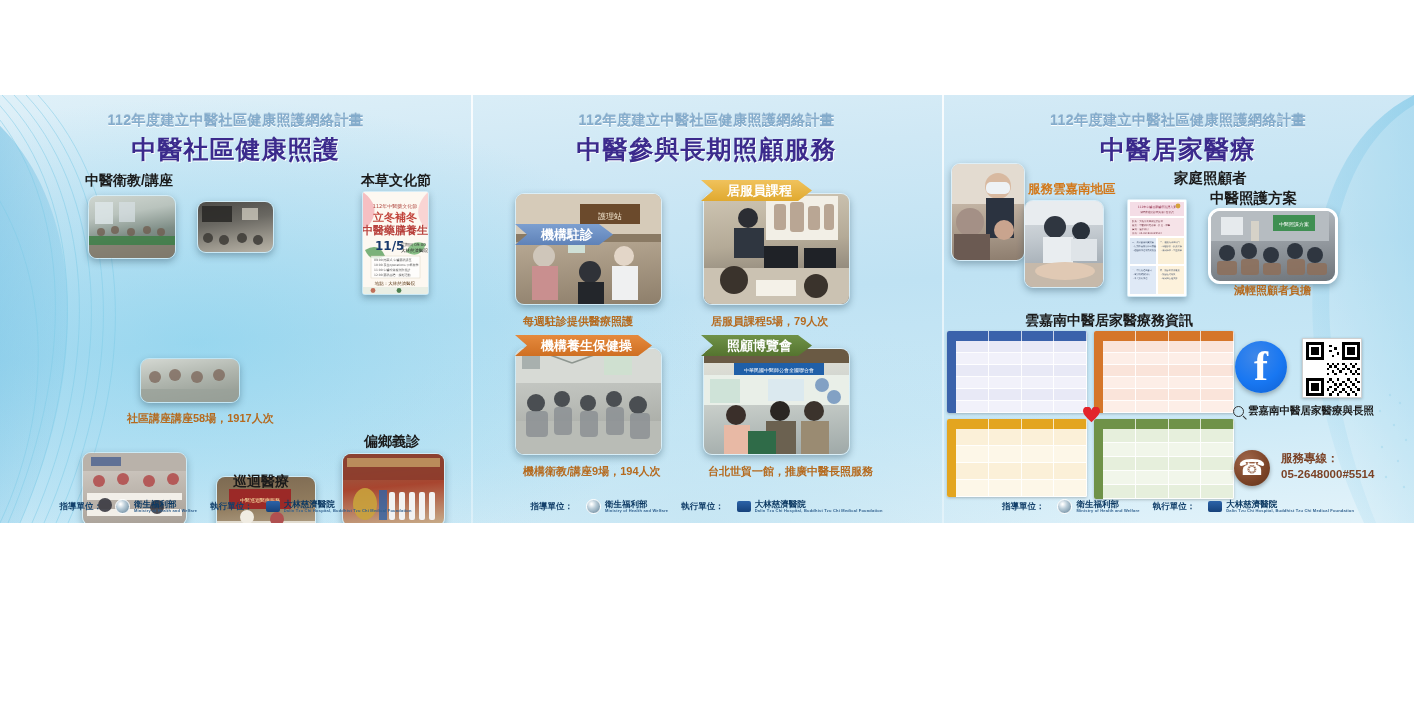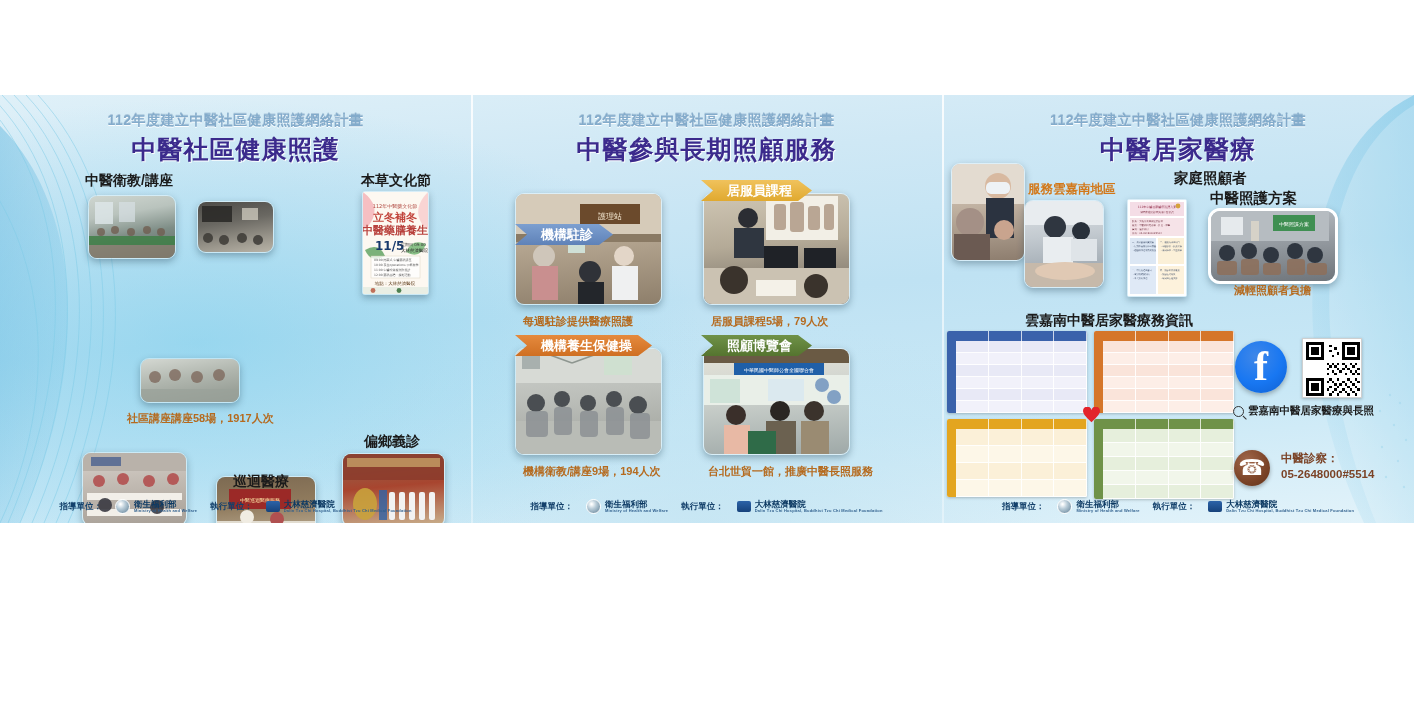--- a/index.html
+++ b/index.html
@@ -827,21 +827,21 @@
       </svg>
     </div>
 
     <div class="srch" style="left:291px;top:309px;">
       <span class="mag"></span>
       <span>雲嘉南中醫居家醫療與長照</span>
     </div>
 
     <div class="phone-circ" style="left:292px;top:355px;"></div>
     <div class="svc" style="left:339px;top:356px;">
-      <div>中醫診察：</div>
+      <div>服務專線：</div>
       <div>05-2648000#5514</div>
     </div>
 
     <div class="credits">
       <span>指導單位：</span>
       <span class="grp">
         <span class="logo-circ"></span>
         <span class="logo-txt">
             <span class="big">衛生福利部</span>
         <span class="sm">Ministry of Health and Welfare</span>

